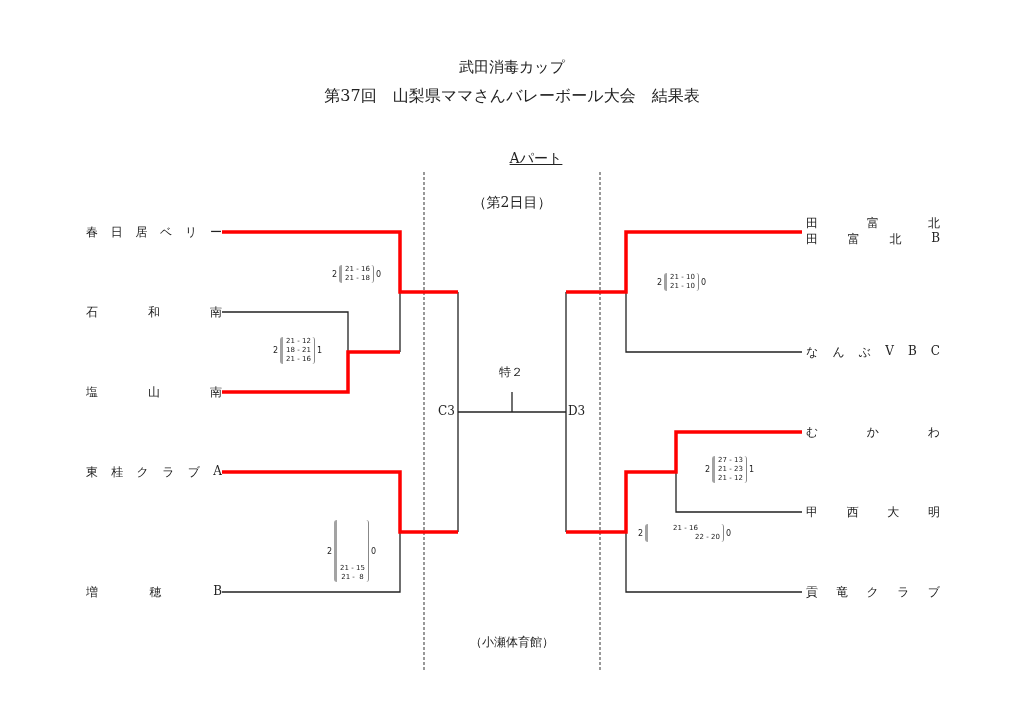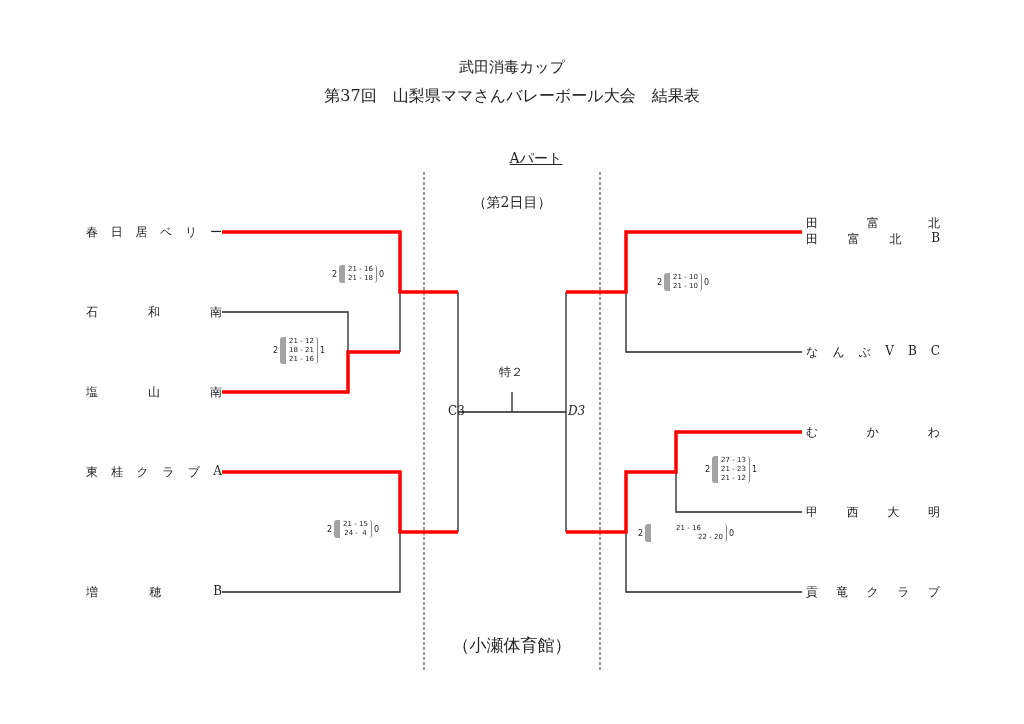--- a/index.html
+++ b/index.html
@@ -4,29 +4,29 @@
 <style>
   html, body { margin: 0; padding: 0; background: #ffffff; }
   body { width: 1024px; height: 724px; position: relative; overflow: hidden;
          font-family: "DejaVu Serif", "Liberation Serif", serif; color: #222; }
   .abs { position: absolute; }
   .title { left: 0; width: 1024px; text-align: center; }
   #main-title { top: 58px; font-size: 15px; }
   #sub-title { top: 86px; font-size: 16px; }
   #part-title { top: 150px; font-size: 14px; text-decoration: underline; padding-left: 24px; }
   #day-label { top: 194px; font-size: 14px; }
-  #venue-label { top: 634px; font-size: 17px; }
+  #venue-label { top: 634px; font-size: 12px; }
   .team { font-size: 12px; width: 136px; display: flex; justify-content: space-between; }
   .team span { display: inline-block; }
   .team.right { width: 134px; }
   .score { font-family: "DejaVu Sans", "Liberation Sans", sans-serif; font-size: 7px;
            display: flex; align-items: center; color: #222; }
   .score .side { font-size: 8px; padding: 0 2px; }
   .score .sets { display: flex; flex-direction: column; align-items: center;
-                 border-left: 6px solid #a3a3a3; border-right: 1px solid #888;
+                 border-left: 3px solid #a3a3a3; border-right: 1px solid #888;
                  padding: 0 3px; line-height: 9px; border-radius: 3px; }
   .label { font-size: 12px; }
   svg#bracket { position: absolute; left: 0; top: 0; }
 </style>
 </head>
 <body>
 
 <div id="main-title" class="abs title">武田消毒カップ</div>
 <div id="sub-title" class="abs title">第37回　山梨県ママさんバレーボール大会　結果表</div>
 <div id="part-title" class="abs title">Aパート</div>
@@ -56,22 +56,22 @@
   <g stroke="#ff0000" stroke-width="3.5" fill="none" stroke-linejoin="miter">
     <polyline points="222,232 400,232 400,292 458,292"></polyline>
     <polyline points="222,392 348,392 348,352 400,352"></polyline>
     <polyline points="222,472 400,472 400,532 458,532"></polyline>
     <polyline points="802,232 626,232 626,292 566,292"></polyline>
     <polyline points="802,432 676,432 676,472 626,472 626,532 566,532"></polyline>
   </g>
 </svg>
 
 <div class="abs label" style="left:499px; top:364px;">特２</div>
-<div class="abs label" style="left:448px; top:404px;">C3</div>
-<div class="abs label" style="left:568px; top:404px;font-style:italic;">D3</div>
+<div class="abs label" style="left:438px; top:404px;">C3</div>
+<div class="abs label" style="left:568px; top:404px;">D3</div>
 
 <div id="left-teams">
     <div class="abs team" style="left: 86px; top: 224px;">
       <span>春</span>
       <span>日</span>
       <span>居</span>
       <span>ベ</span>
       <span>リ</span>
       <span>ー</span>
     </div>
@@ -154,22 +154,22 @@
       <span class="sets">
         <span style="white-space: pre;">21 - 12</span>
         <span style="white-space: pre;">18 - 21</span>
         <span style="white-space: pre;">21 - 16</span>
       </span>
       <span class="side">1</span>
     </div>
     <div class="abs score" style="left: 325px; top: 520px;">
       <span class="side">2</span>
       <span class="sets">
-        <span style="white-space: pre;">21 - 15</span>
-        <span style="white-space: pre;">24 -  4</span>
+        <span style="white-space: pre; margin-top: 44px;">21 - 15</span>
+        <span style="white-space: pre;">21 -  8</span>
       </span>
       <span class="side">0</span>
     </div>
     <div class="abs score" style="left: 655px; top: 273px;">
       <span class="side">2</span>
       <span class="sets">
         <span style="white-space: pre;">21 - 10</span>
         <span style="white-space: pre;">21 - 10</span>
       </span>
       <span class="side">0</span>

